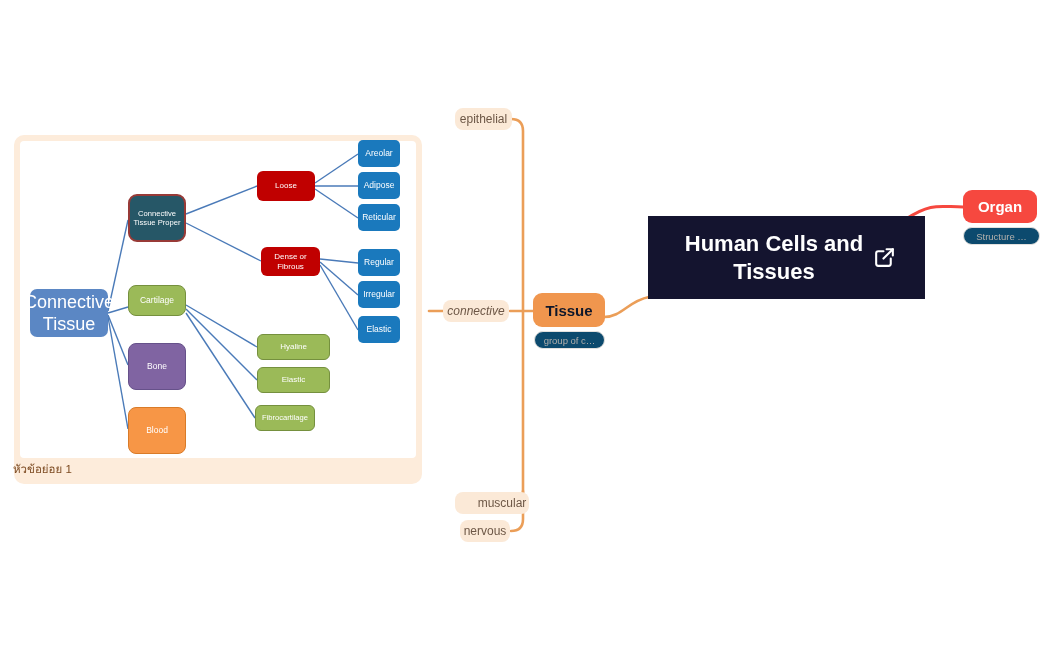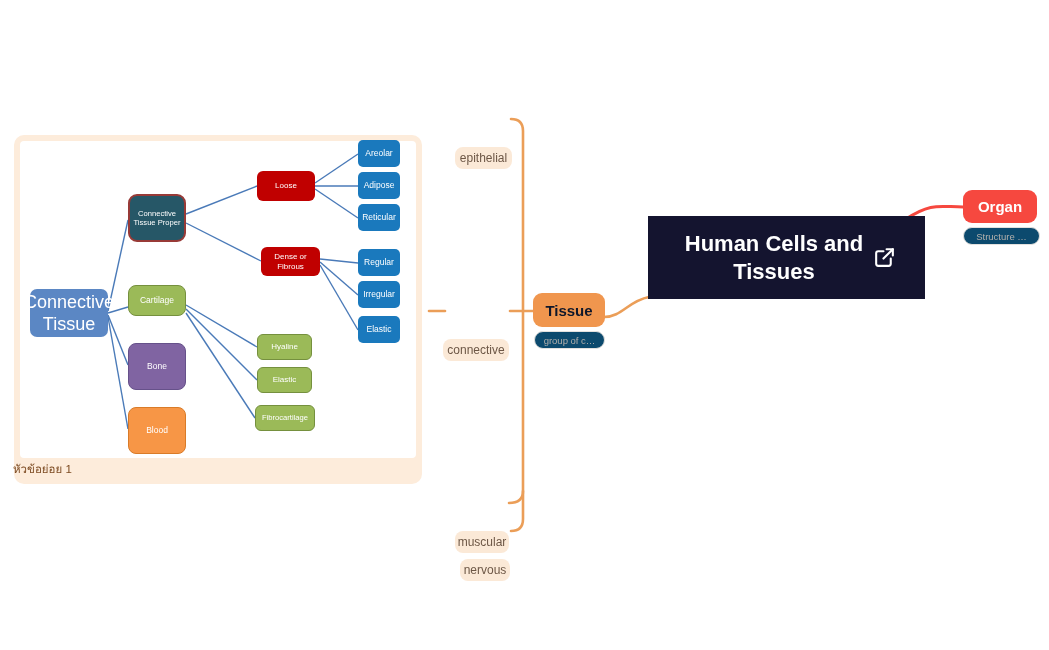--- a/index.html
+++ b/index.html
@@ -23,43 +23,43 @@
   .d-loose    {left:257px;top:171px;width:58px;height:30px;font-size:8px;background:#c00000;border-radius:6px;}
   .d-dense    {left:261px;top:247px;width:59px;height:29px;font-size:8px;background:#c00000;border-radius:6px;}
   .d-blue     {background:#1a79bd;border-radius:5px;width:42px;height:27px;font-size:8.5px;}
   .d-areolar  {left:358px;top:140px;}
   .d-adipose  {left:358px;top:172px;}
   .d-reticular{left:358px;top:204px;}
   .d-regular  {left:358px;top:249px;}
   .d-irregular{left:358px;top:281px;}
   .d-elasticb {left:358px;top:316px;}
   .d-cartilage{left:128px;top:285px;width:58px;height:31px;font-size:8.5px;background:#9bba58;border:1px solid #75903e;border-radius:8px;}
-  .d-green    {background:#9bba58;border:1px solid #75903e;border-radius:6px;width:55px;height:26px;font-size:8px;}
+  .d-green    {background:#9bba58;border:1px solid #75903e;border-radius:6px;width:73px;height:26px;font-size:8px;}
   .d-hyaline  {left:257px;top:334px;}
   .d-elasticg {left:257px;top:367px;}
   .d-fibro    {left:255px;top:405px;width:60px;font-size:7.6px;}
   .d-bone     {left:128px;top:343px;width:58px;height:47px;font-size:8.5px;background:#8064a2;border:1px solid #66518a;border-radius:8px;}
   .d-blood    {left:128px;top:407px;width:58px;height:47px;font-size:8.5px;background:#f79646;border:1px solid #d97b28;border-radius:8px;}
   
   .mnode{position:absolute;z-index:3;display:flex;align-items:center;justify-content:center;box-sizing:border-box;}
   .n-central{left:648px;top:216px;width:277px;height:83px;background:#14142f;border-radius:0;cursor:pointer;}
   .n-central .ctext{width:196px;text-align:center;color:#fff;font-size:22px;font-weight:bold;line-height:1.27;}
   .n-organ{left:963px;top:190px;width:74px;height:33px;background:#f6483f;border-radius:9px;
            color:#fff;font-size:15px;font-weight:bold;cursor:pointer;}
   .n-tissue{left:533px;top:293px;width:72px;height:34px;background:#f0964e;border-radius:9px;
             color:#0f172a;font-size:15px;font-weight:bold;cursor:pointer;}
   .note-pill{position:absolute;z-index:3;display:flex;align-items:center;justify-content:center;
              background:#0c4a6e;border:1px solid #e3e1de;border-radius:9px;color:#b3b0ac;font-size:9.5px;cursor:pointer;}
   .p-organ-note {left:963px;top:227px;width:75px;height:16px;}
   .p-tissue-note{left:534px;top:331px;width:69px;height:16px;}
   .branch-pill{position:absolute;z-index:3;display:flex;align-items:center;justify-content:center;
-               background:#fbe9d7;border-radius:8px;color:#6d5746;font-size:12px;cursor:pointer;margin-top:39px;}
+               background:#fbe9d7;border-radius:8px;color:#6d5746;font-size:12px;cursor:pointer;}
   .p-epithelial{left:455px;top:108px;width:57px;height:22px;}
-  .p-connective{left:443px;top:300px;width:66px;height:22px;}
-  .p-muscular  {left:455px;top:492px;width:54px;height:22px;}
+  .p-connective{left:443px;top:300px;width:66px;height:22px;font-style:italic;}
+  .p-muscular  {left:455px;top:492px;width:54px;height:22px;padding-left:20px;}
   .p-nervous   {left:460px;top:520px;width:50px;height:22px;}
 </style>
 </head>
 <body>
 
 <div class="canvas">
 
   <div class="frame">
     <div class="frame-inner"></div>
   </div>

